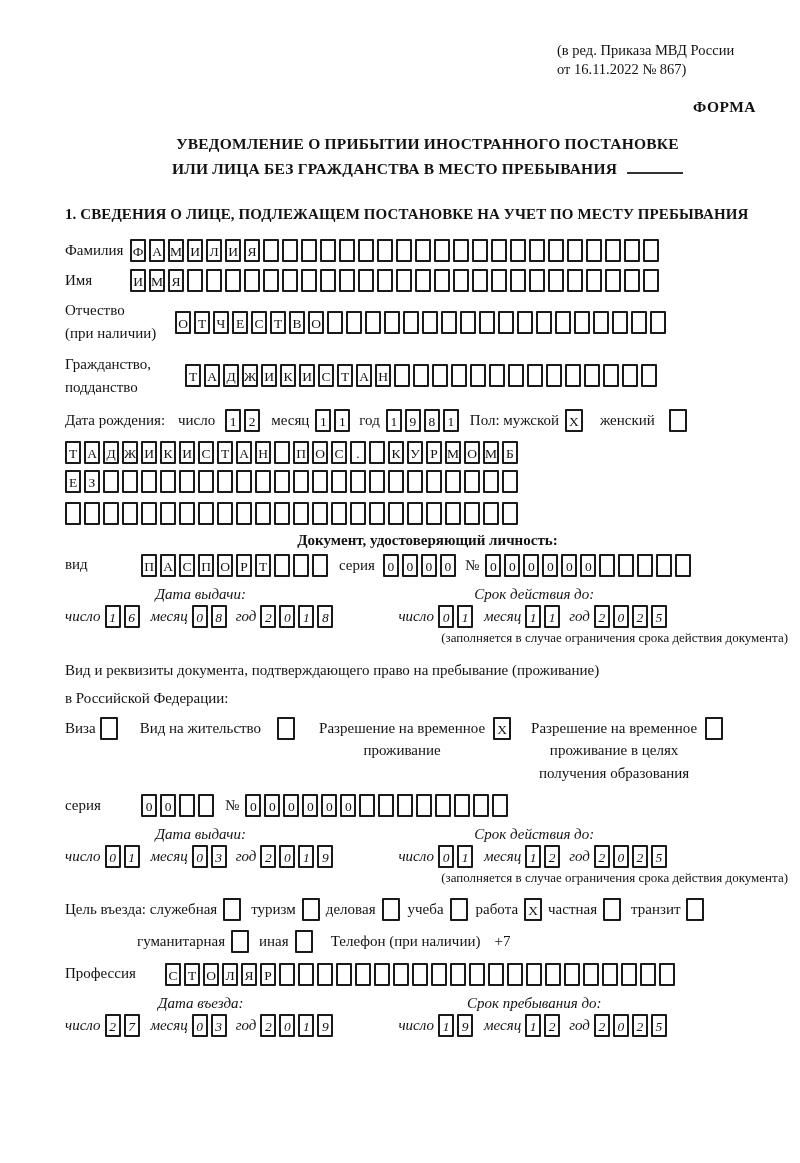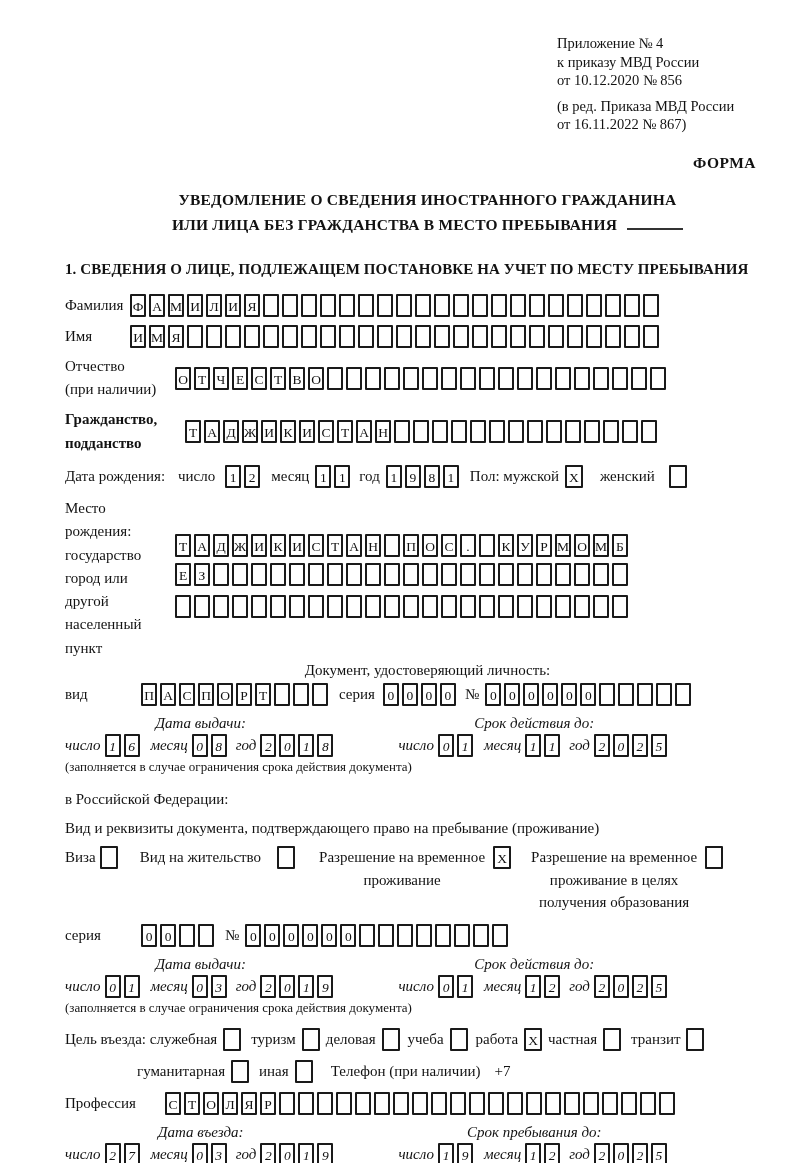--- a/index.html
+++ b/index.html
@@ -30,59 +30,54 @@
   .cell {
     display:inline-block; width:16px; height:23px; border:2px solid #1a1a1a; border-radius:1px;
     margin-right:3px; text-align:center; font-size:13.5px; line-height:22px; vertical-align:top;
     font-family:"Liberation Serif","DejaVu Serif",serif; color:#111; background:#fff;
   }
   .cb { width:18px; }
   .cellrow { margin-bottom:5px; white-space:nowrap; font-size:0; line-height:0; }
   .g6 { margin-left:6px; } .g8 { margin-left:8px; } .g10 { margin-left:10px; }
   .g14 { margin-left:14px; } .g18 { margin-left:18px; }
 
-  .center-bold { text-align:center; font-weight:normal; margin-top:9px; font-size:15px; }
+  .center-bold { text-align:center; font-weight:bold; margin-top:9px; font-size:15px; }
 
   .dates-row { display:flex; margin-top:9px; }
   .dg { text-align:center;font-style:italic; }
   .dcap { font-size:15px; margin-bottom:2px; }
   .dline { display:flex; align-items:center; white-space:nowrap; }
   .dline .u { margin-right:4px; }
-  .note { font-size:13px; margin-top:2px; padding-right:2px; }
+  .note { font-size:13px; margin-top:2px; text-align:right; padding-right:2px; }
 
   .para { margin-top:10px; line-height:1.9; }
 
   .opts-row { display:flex; align-items:flex-start; margin-top:4px; }
   .opt { display:flex; align-items:flex-start; }
   .opt-label { white-space:pre-line; text-align:center; line-height:1.5; }
   .opt .cell { margin-left:8px; margin-right:0; }
   .opt-first .cell { margin-left:4px; }
 
   .purpose-row { display:flex; align-items:center; margin-top:12px; white-space:nowrap; }
   .purpose-row .cell { margin-left:6px; margin-right:0; }
 </style>
 </head>
 <body>
 
 <div class="page">
 
-  <div class="annex">
-    <div>Приложение № 4</div>
-    <div>к приказу МВД России</div>
-    <div>от 10.12.2020 № 856</div>
-  </div>
   <div class="annex2">
     <div>(в ред. Приказа МВД России</div>
     <div>от 16.11.2022 № 867)</div>
   </div>
 
   <div class="forma">ФОРМА</div>
 
   <div class="title">
-    <div class="tline">УВЕДОМЛЕНИЕ О СВЕДЕНИЯ ИНОСТРАННОГО ГРАЖДАНИНА</div>
+    <div class="tline">УВЕДОМЛЕНИЕ О ПРИБЫТИИ ИНОСТРАННОГО ПОСТАНОВКЕ</div>
     <div class="tline"><span>ИЛИ ЛИЦА БЕЗ ГРАЖДАНСТВА В МЕСТО ПРЕБЫВАНИЯ</span><span class="t-underline"></span></div>
   </div>
 
   <div class="section">1. СВЕДЕНИЯ О ЛИЦЕ, ПОДЛЕЖАЩЕМ ПОСТАНОВКЕ НА УЧЕТ ПО МЕСТУ ПРЕБЫВАНИЯ</div>
 
   <div class="frow" style="margin-top:16px;">
     <div class="flabel" style="width:65px;">Фамилия</div>
     <span class="cells"><span class="cell">Ф</span><span class="cell">А</span><span class="cell">М</span><span class="cell">И</span><span class="cell">Л</span><span class="cell">И</span><span class="cell">Я</span><span class="cell"></span><span class="cell"></span><span class="cell"></span><span class="cell"></span><span class="cell"></span><span class="cell"></span><span class="cell"></span><span class="cell"></span><span class="cell"></span><span class="cell"></span><span class="cell"></span><span class="cell"></span><span class="cell"></span><span class="cell"></span><span class="cell"></span><span class="cell"></span><span class="cell"></span><span class="cell"></span><span class="cell"></span><span class="cell"></span><span class="cell"></span></span>
   </div>
 
@@ -91,44 +86,40 @@
     <span class="cells"><span class="cell">И</span><span class="cell">М</span><span class="cell">Я</span><span class="cell"></span><span class="cell"></span><span class="cell"></span><span class="cell"></span><span class="cell"></span><span class="cell"></span><span class="cell"></span><span class="cell"></span><span class="cell"></span><span class="cell"></span><span class="cell"></span><span class="cell"></span><span class="cell"></span><span class="cell"></span><span class="cell"></span><span class="cell"></span><span class="cell"></span><span class="cell"></span><span class="cell"></span><span class="cell"></span><span class="cell"></span><span class="cell"></span><span class="cell"></span><span class="cell"></span><span class="cell"></span></span>
   </div>
 
   <div class="frow">
     <div class="flabel" style="width:110px;">Отчество
 (при наличии)</div>
     <span class="cells"><span class="cell">О</span><span class="cell">Т</span><span class="cell">Ч</span><span class="cell">Е</span><span class="cell">С</span><span class="cell">Т</span><span class="cell">В</span><span class="cell">О</span><span class="cell"></span><span class="cell"></span><span class="cell"></span><span class="cell"></span><span class="cell"></span><span class="cell"></span><span class="cell"></span><span class="cell"></span><span class="cell"></span><span class="cell"></span><span class="cell"></span><span class="cell"></span><span class="cell"></span><span class="cell"></span><span class="cell"></span><span class="cell"></span><span class="cell"></span><span class="cell"></span></span>
   </div>
 
   <div class="frow">
-    <div class="flabel" style="width:120px;font-weight:bold;">Гражданство,
+    <div class="flabel" style="width:120px;">Гражданство,
 подданство</div>
     <span class="cells"><span class="cell">Т</span><span class="cell">А</span><span class="cell">Д</span><span class="cell">Ж</span><span class="cell">И</span><span class="cell">К</span><span class="cell">И</span><span class="cell">С</span><span class="cell">Т</span><span class="cell">А</span><span class="cell">Н</span><span class="cell"></span><span class="cell"></span><span class="cell"></span><span class="cell"></span><span class="cell"></span><span class="cell"></span><span class="cell"></span><span class="cell"></span><span class="cell"></span><span class="cell"></span><span class="cell"></span><span class="cell"></span><span class="cell"></span><span class="cell"></span></span>
   </div>
 
   <div class="frow vcenter" style="margin-top:10px;">
     <div class="flabel" style="width:113px;">Дата рождения:</div>
     <span>число</span>
     <span class="cells g10"><span class="cell">1</span><span class="cell">2</span></span>
     <span class="g8">месяц</span>
     <span class="cells g6"><span class="cell">1</span><span class="cell">1</span></span>
     <span class="g6">год</span>
     <span class="cells g6"><span class="cell">1</span><span class="cell">9</span><span class="cell">8</span><span class="cell">1</span></span>
     <span class="g8">Пол: мужской</span>
     <span class="cell cb g6">X</span>
     <span class="g14">женский</span>
     <span class="cell cb g14"></span>
   </div>
 
   <div class="frow" style="margin-top:9px;">
-    <div class="flabel" style="width:110px;">Место рождения:
-государство
-город или другой
-населенный пункт</div>
     <div>
       <div class="cellrow"><span class="cell">Т</span><span class="cell">А</span><span class="cell">Д</span><span class="cell">Ж</span><span class="cell">И</span><span class="cell">К</span><span class="cell">И</span><span class="cell">С</span><span class="cell">Т</span><span class="cell">А</span><span class="cell">Н</span><span class="cell"></span><span class="cell">П</span><span class="cell">О</span><span class="cell">С</span><span class="cell">.</span><span class="cell"></span><span class="cell">К</span><span class="cell">У</span><span class="cell">Р</span><span class="cell">М</span><span class="cell">О</span><span class="cell">М</span><span class="cell">Б</span></div>
       <div class="cellrow" style="margin-top:6px;"><span class="cell">Е</span><span class="cell">З</span><span class="cell"></span><span class="cell"></span><span class="cell"></span><span class="cell"></span><span class="cell"></span><span class="cell"></span><span class="cell"></span><span class="cell"></span><span class="cell"></span><span class="cell"></span><span class="cell"></span><span class="cell"></span><span class="cell"></span><span class="cell"></span><span class="cell"></span><span class="cell"></span><span class="cell"></span><span class="cell"></span><span class="cell"></span><span class="cell"></span><span class="cell"></span><span class="cell"></span></div>
       <div class="cellrow" style="margin-top:9px;"><span class="cell"></span><span class="cell"></span><span class="cell"></span><span class="cell"></span><span class="cell"></span><span class="cell"></span><span class="cell"></span><span class="cell"></span><span class="cell"></span><span class="cell"></span><span class="cell"></span><span class="cell"></span><span class="cell"></span><span class="cell"></span><span class="cell"></span><span class="cell"></span><span class="cell"></span><span class="cell"></span><span class="cell"></span><span class="cell"></span><span class="cell"></span><span class="cell"></span><span class="cell"></span><span class="cell"></span></div>
     </div>
   </div>
 
   <div class="center-bold" style="margin-top:2px;">Документ, удостоверяющий личность:</div>
 
   <div class="frow vcenter" style="margin-top:4px;">
@@ -160,22 +151,22 @@
         <span class="u g8">месяц</span>
         <span class="cells"><span class="cell">1</span><span class="cell">1</span></span>
         <span class="u g6">год</span>
         <span class="cells"><span class="cell">2</span><span class="cell">0</span><span class="cell">2</span><span class="cell">5</span></span>
       </div>
     </div>
   </div>
   <div class="note">(заполняется в случае ограничения срока действия документа)</div>
 
   <div class="para">
+    <div>Вид и реквизиты документа, подтверждающего право на пребывание (проживание)</div>
     <div>в Российской Федерации:</div>
-    <div>Вид и реквизиты документа, подтверждающего право на пребывание (проживание)</div>
   </div>
 
   <div class="opts-row">
     <div class="opt opt-first">
       <span class="opt-label">Виза</span>
       <span class="cell cb"></span>
     </div>
     <div class="opt" style="margin-left:22px;">
       <span class="opt-label">Вид на жительство</span>
       <span class="cell cb" style="margin-left:16px;"></span>

